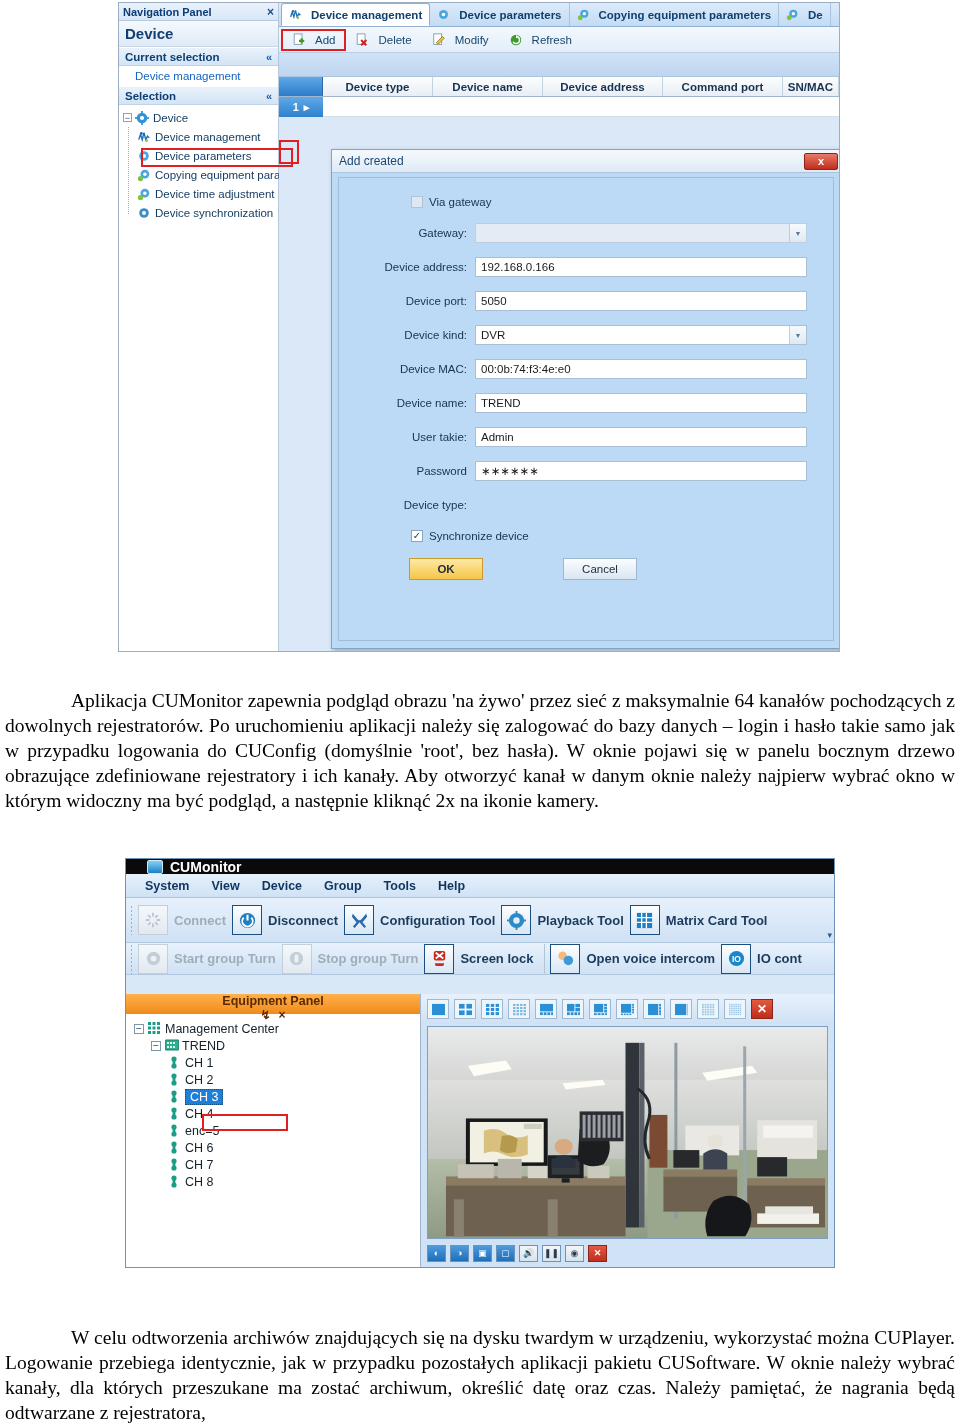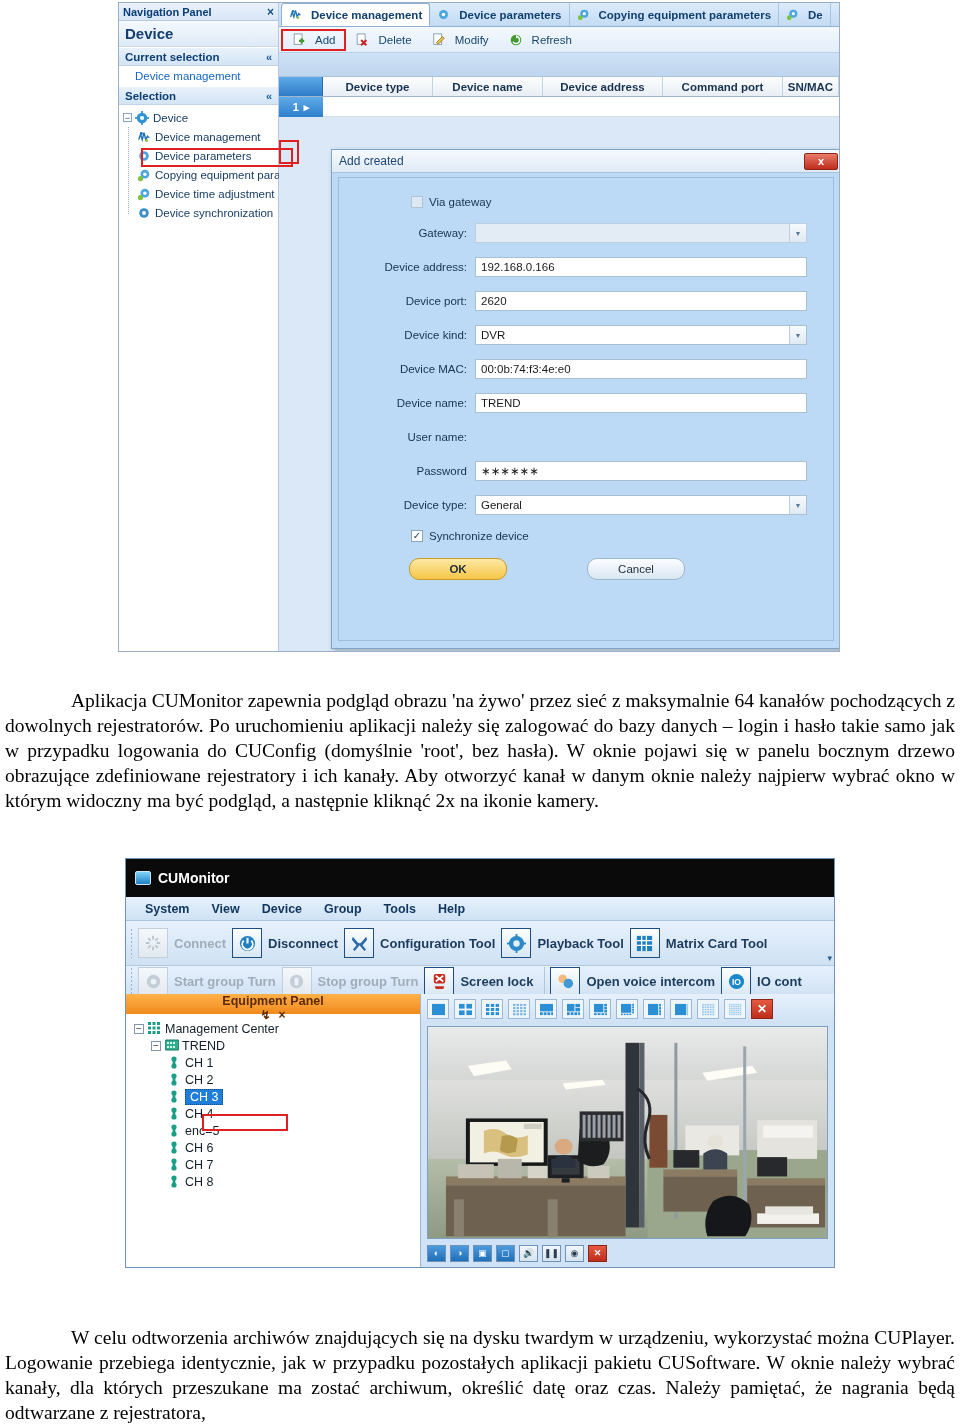--- a/index.html
+++ b/index.html
@@ -167,21 +167,21 @@
   }
   .chkrow { display:flex; align-items:center; height:28px; padding-left:72px; font-size:11.5px; color:#13354f; }
   .chk {
     width:12px;height:12px;border:1px solid #8ba5bd;background:#fff;
     margin-right:6px; display:inline-flex;align-items:center;justify-content:center;
     font-size:10px; line-height:10px; color:#1b3c5c;
   }
   .chk.dis { background:#dde8f2; border-color:#b1c4d6; }
   .btnrow { display:flex; gap:80px; padding-left:70px; margin-top:8px; }
   .btn {
-    width:98px;height:22px;border-radius:10px;
+    width:74px;height:22px;border-radius:0;
     display:flex;align-items:center;justify-content:center;
     font-size:11.5px;font-weight:bold;color:#23303c;
   }
   .btn.ok { background:linear-gradient(#fde9a4,#f6c548); border:1px solid #c79c2a; }
   .btn.cancel { background:linear-gradient(#fbfdff,#d9e6f2); border:1px solid #9fb7cd; font-weight:normal; }
 
   
   .para {
     position:absolute; left:5px; width:950px;
     font-family:"Liberation Serif", serif;
@@ -194,22 +194,22 @@
   #para1 { top:668px; }
   #para2 { top:1305px; }
 
   
   #shot2 {
     position:absolute; left:125px; top:858px; width:710px; height:410px;
     background:#d9e8f7; border:1px solid #6f93b6;
     overflow:hidden;
   }
   .cm-title {
-    height:38px; background:#0a0a0a;
-    display:flex;align-items:center;gap:7px;padding-left:9px;
+    height:15px; background:#0a0a0a;
+    display:flex;align-items:center;gap:7px;padding-left:21px;
     color:#ffffff;font-size:14px;font-weight:bold;
   }
   .cm-logo {
     width:16px;height:14px;background:linear-gradient(#7fd4f7,#1d7fc4);
     border:1px solid #cfe8f8;border-radius:2px;flex:none;
   }
   .cm-menu {
     height:24px; background:linear-gradient(#e6f1fc,#cfe2f5);
     display:flex;align-items:center;gap:0; padding-left:8px;
     border-bottom:1px solid #a9c4e0;
@@ -510,21 +510,21 @@
       <div class="frow">
         <div class="flabel">Device address:</div>
         <div class="fctl">
             <div class="ftext">192.168.0.166</div>
           </div>
       </div>
 
       <div class="frow">
         <div class="flabel">Device port:</div>
         <div class="fctl">
-            <div class="ftext">2620</div>
+            <div class="ftext">5050</div>
           </div>
       </div>
 
       <div class="frow">
         <div class="flabel">Device kind:</div>
         <div class="fctl">
             <div class="fsel">
           <span>DVR</span>
           <span class="arrow">▼</span>
         </div>
@@ -539,38 +539,35 @@
       </div>
 
       <div class="frow">
         <div class="flabel">Device name:</div>
         <div class="fctl">
             <div class="ftext">TREND</div>
           </div>
       </div>
 
       <div class="frow">
-        <div class="flabel">User name:</div>
+        <div class="flabel">User takie:</div>
+        <div class="fctl">
+            <div class="ftext">Admin</div>
+          </div>
       </div>
 
       <div class="frow">
         <div class="flabel">Password</div>
         <div class="fctl">
             <div class="ftext">∗∗∗∗∗∗</div>
           </div>
       </div>
 
       <div class="frow">
         <div class="flabel">Device type:</div>
-        <div class="fctl">
-            <div class="fsel">
-          <span>General</span>
-          <span class="arrow">▼</span>
-        </div>
-          </div>
       </div>
 
       <div class="chkrow">
         <span class="chk">✓</span>
         <span>Synchronize device</span>
       </div>
 
       <div class="btnrow">
         <div class="btn ok">OK</div>
         <div class="btn cancel">Cancel</div>

